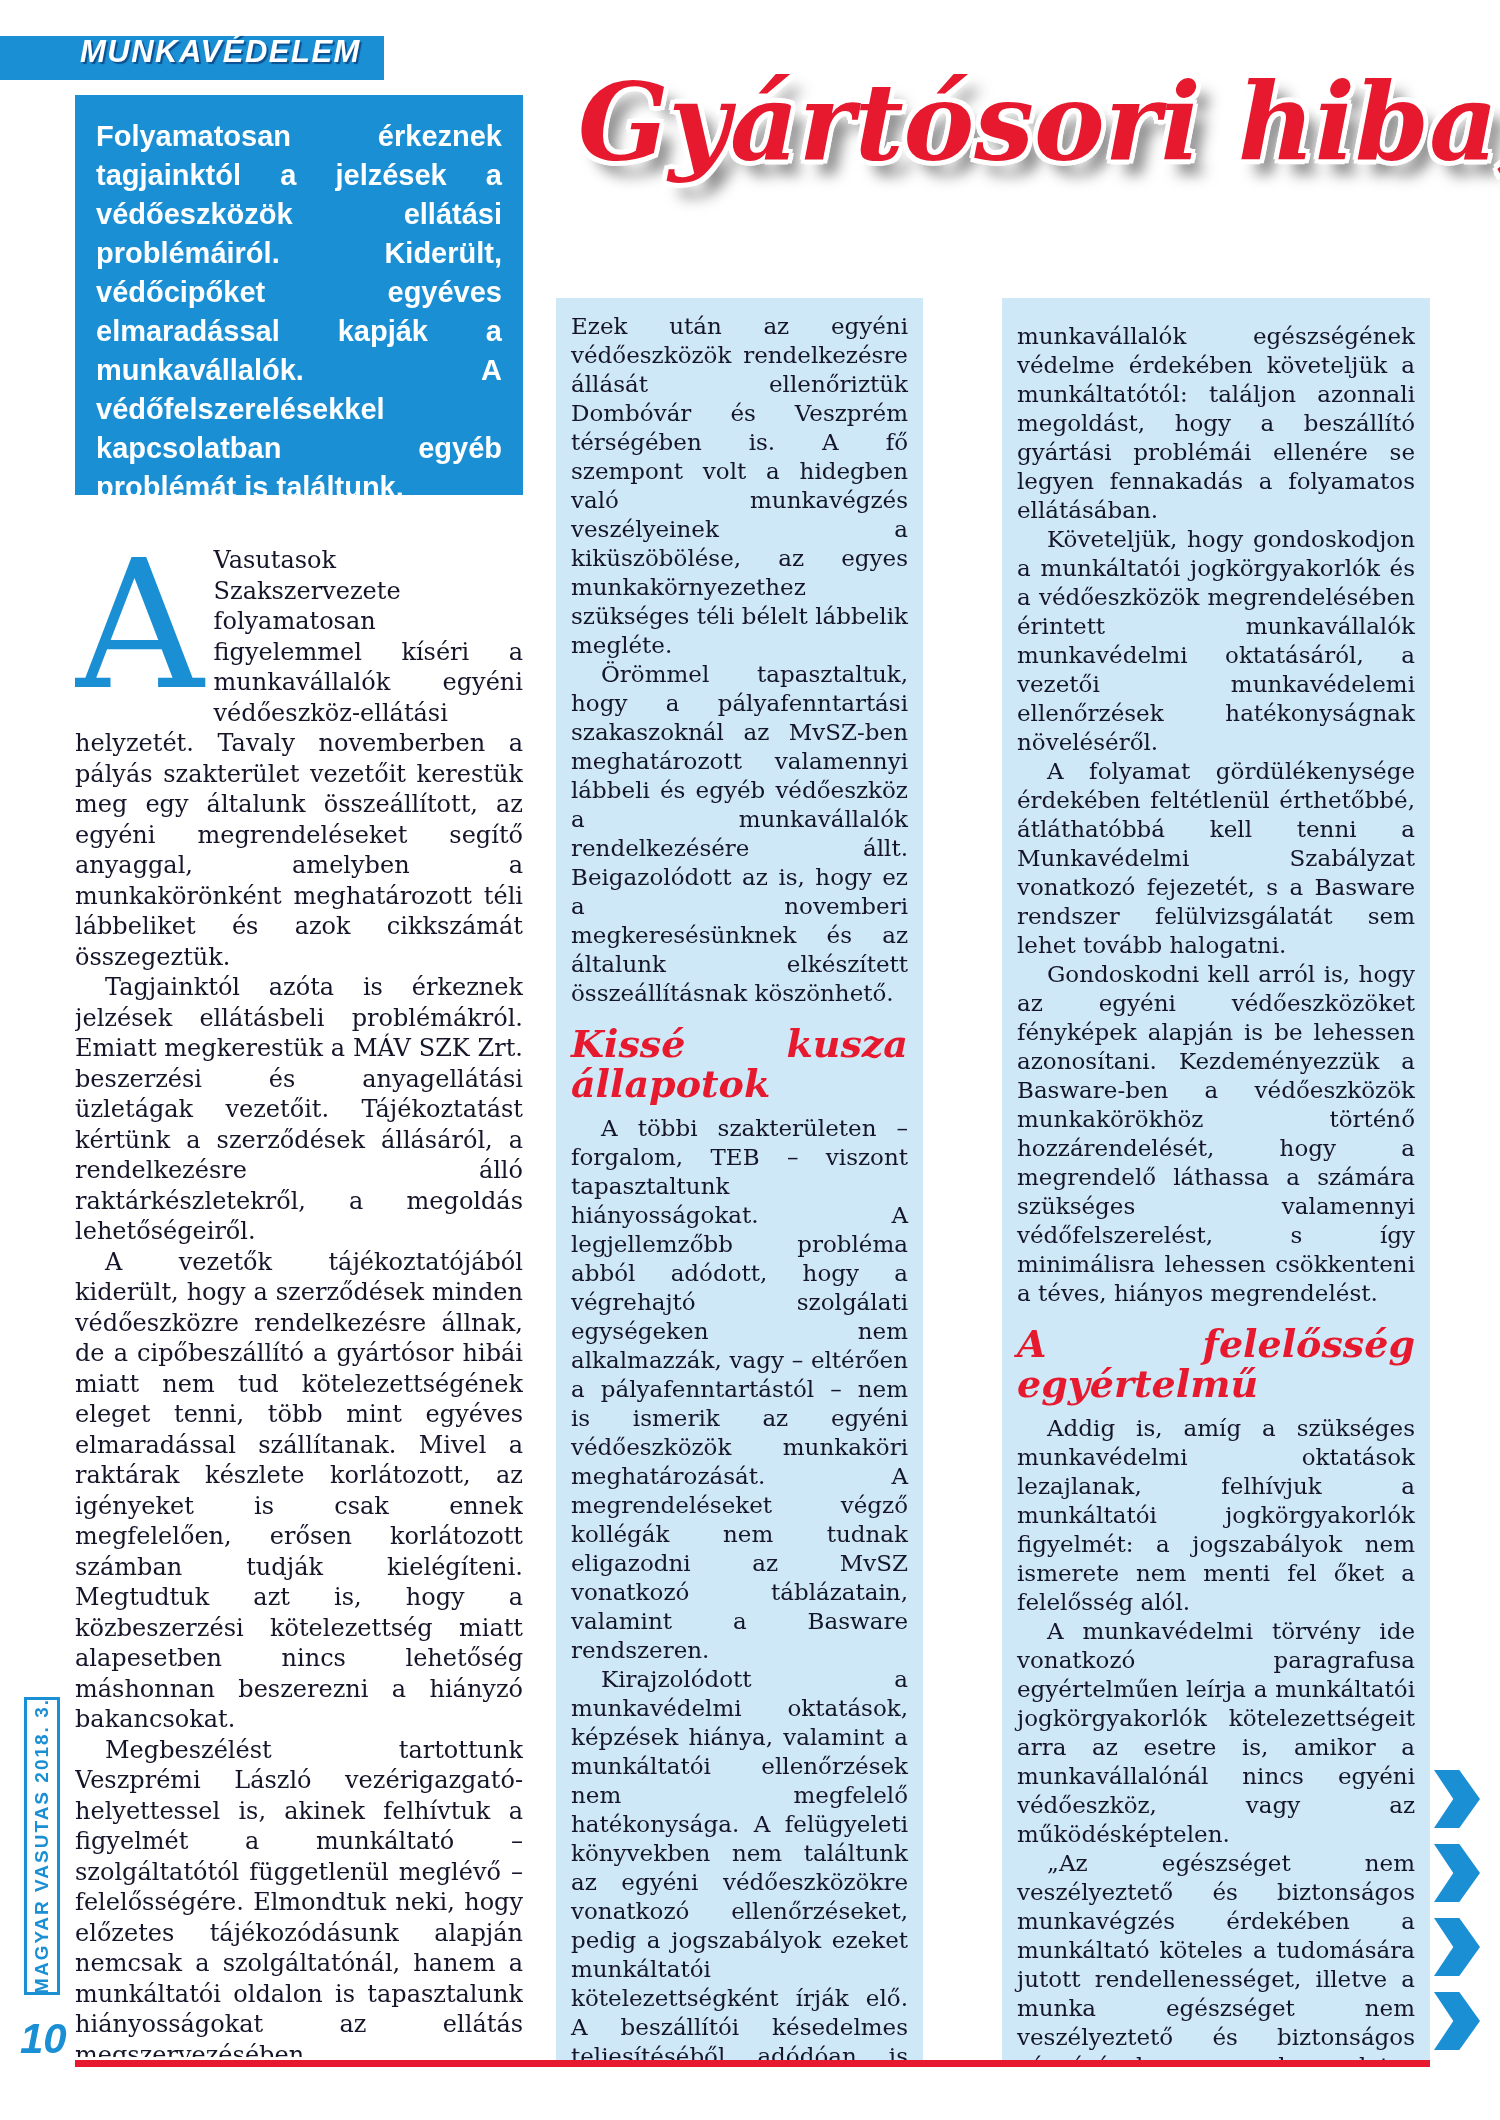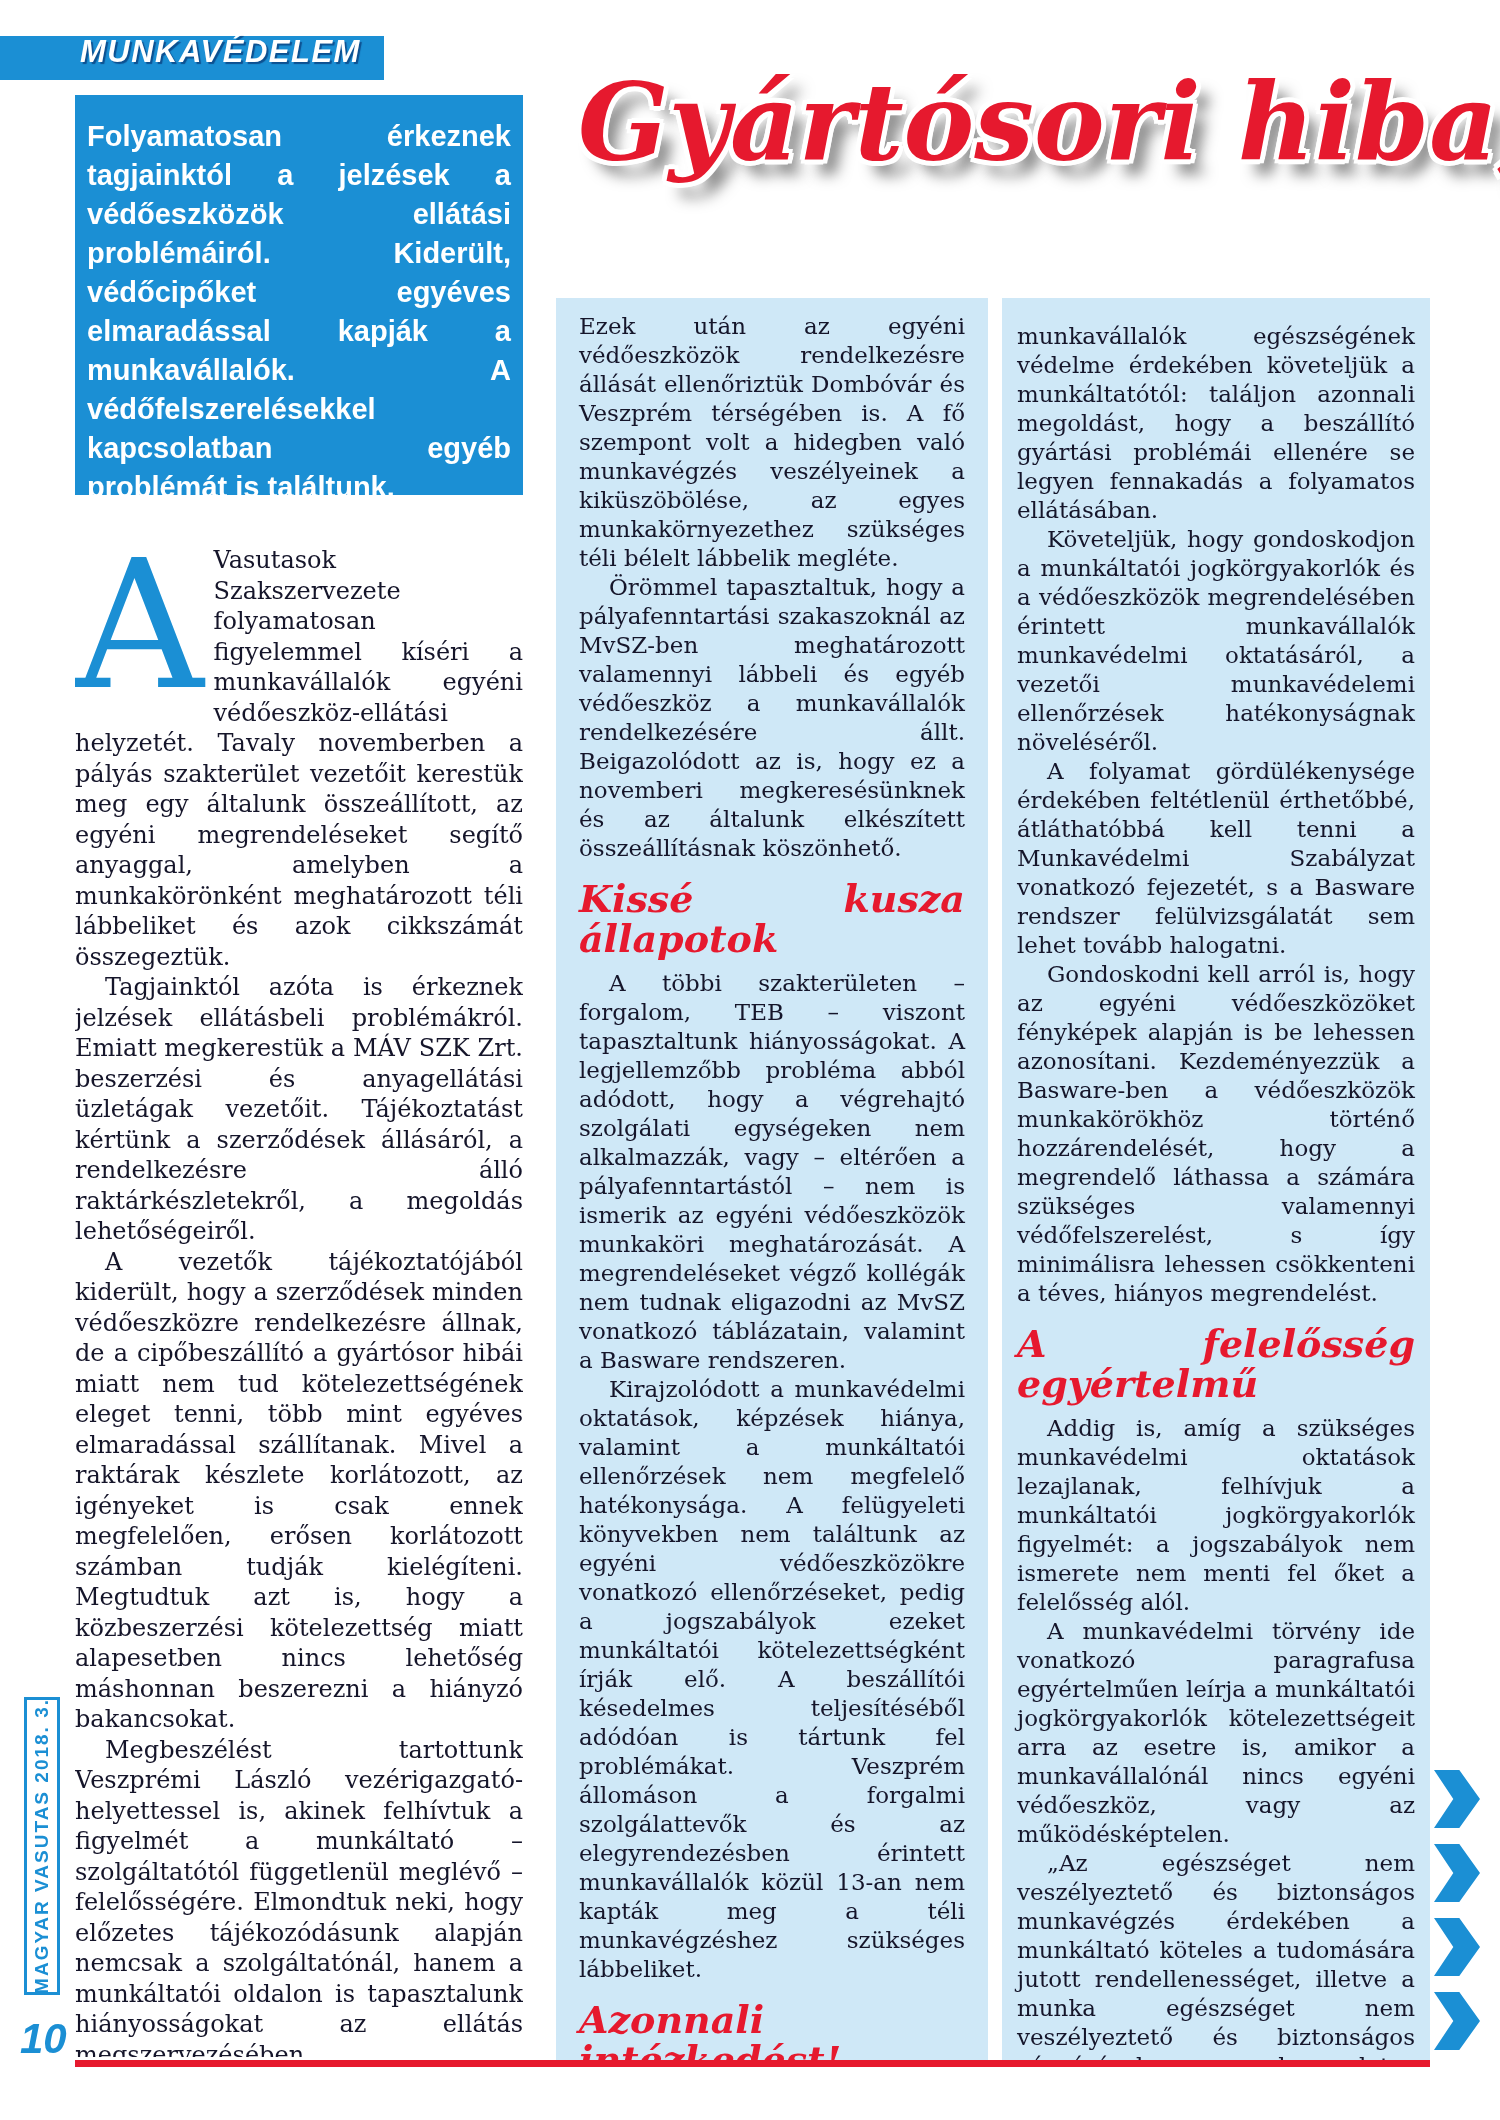--- a/index.html
+++ b/index.html
@@ -48,21 +48,21 @@
       -5px 0 0 #fff, 5px 0 0 #fff, 0 -5px 0 #fff, 0 5px 0 #fff,
       13px 15px 14px rgba(45,45,45,0.55);
     margin-left: 43px;
   }
 
   
   .lead {
     position:absolute; left:75px; top:95px;
     width:448px; height:400px;
     background:var(--blue);
-    padding:22px 12px;
+    padding:22px 21px;
   }
   .lead p {
     font-family:"Liberation Sans", sans-serif;
     font-weight:bold;
     font-size:29px; line-height:39px;
     color:#ffffff;
     text-align:justify;
   }
 
   
@@ -81,24 +81,24 @@
     font-size:38px; line-height:40px;
     margin:16px 0 10px 0;
     text-indent:0;
   }
   .col-1 {
     left:75px; top:545px; width:448px;
     font-size:24px; line-height:30.5px;
     max-height:1512px; overflow:hidden;
   }
   .col-2 {
-    left:556px; top:298px; width:432px;
+    left:556px; top:298px; width:367px;
     font-size:23px; line-height:29px;
     background:var(--light-blue);
-    padding:14px 23px;
+    padding:14px 15px;
     min-height:1762px; max-height:1762px; overflow:hidden;
   }
   .col-3 {
     left:1002px; top:298px; width:428px;
     font-size:23px; line-height:29px;
     background:var(--light-blue);
     padding:24px 15px;
     min-height:1762px; max-height:1762px; overflow:hidden;
   }
 

